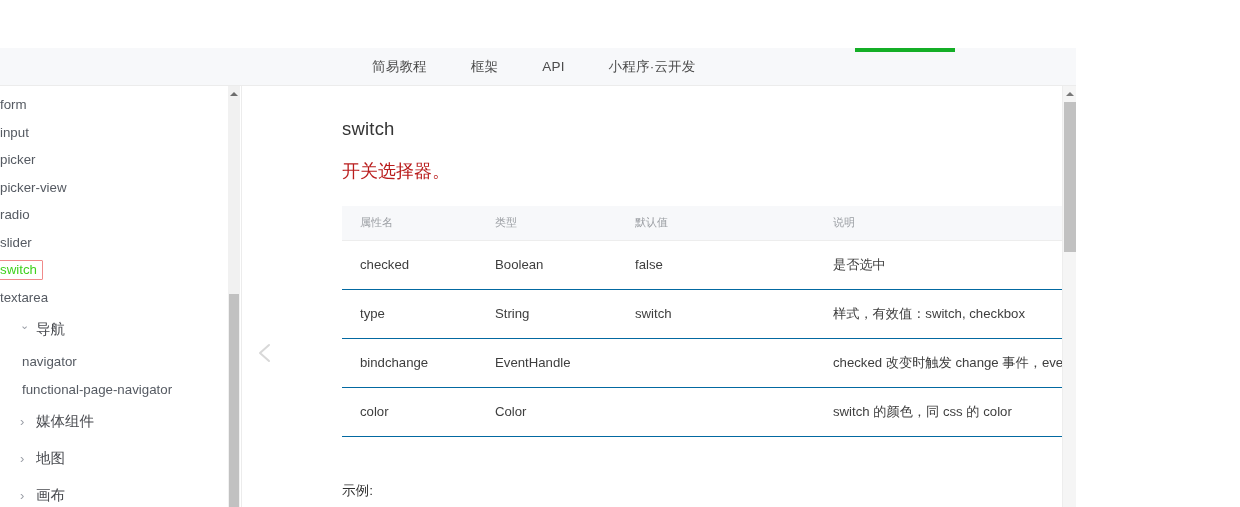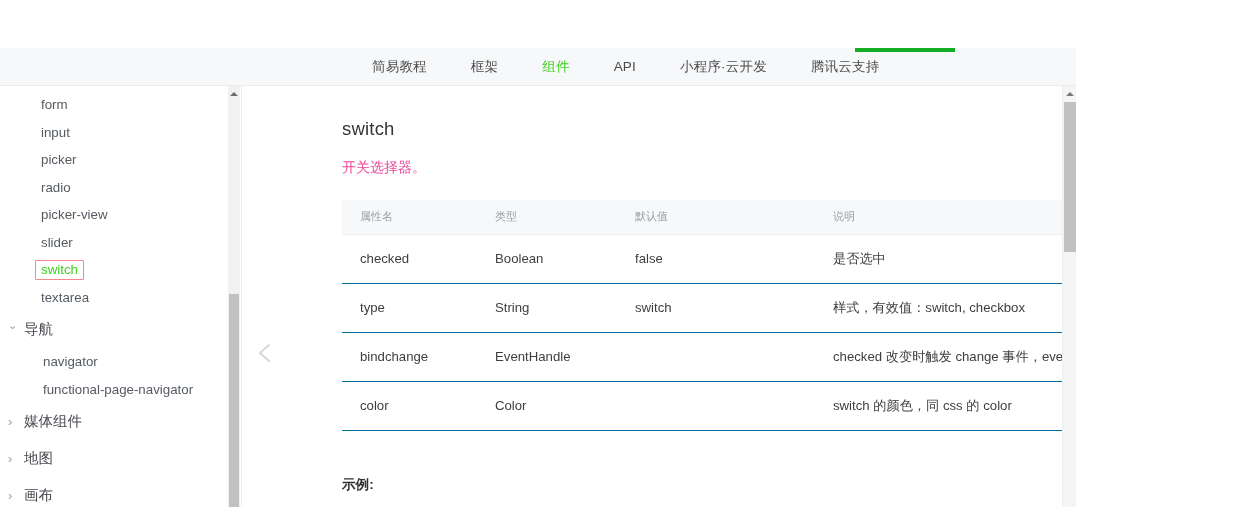--- a/index.html
+++ b/index.html
@@ -93,60 +93,59 @@
     overflow: hidden;
     z-index: 20;
   }
   .sidebar-list {
     position: relative;
     padding-top: 5px;
   }
   .side-leaf {
     height: 27.5px;
     line-height: 27.5px;
-    padding-left: 41px;
     font-size: 13.3px;
     color: #555a62;
     cursor: pointer;
     white-space: nowrap;
   }
   .side-leaf.sel {
     color: #3fd11e;
   }
   .side-leaf.sel .sel-box {
     display: inline-block;
     border: 1px solid #f08a8a;
     padding: 0px 5px 1px 5px;
     line-height: 17px;
     margin-left: -6px;
     border-radius: 1px;
   }
   .side-group {
     height: 37px;
     line-height: 37px;
-    padding-left: 8px;
+    padding-left: 20px;
     font-size: 14.5px;
     color: #47494e;
     cursor: pointer;
     white-space: nowrap;
     display: flex;
     align-items: flex-start;
   }
   .caret {
     display: inline-block;
     width: 14px;
     font-size: 11px;
     color: #9a9ea6;
     flex: 0 0 14px;
   }
   .caret.open::before { content: "\2304"; position: relative; top: -4px; }
   .caret.closed::before { content: "\203A"; font-size: 13px; }
   .side-group .g-label { margin-left: 2px; }
   .side-sub {
-    padding-left: 43px;
+    padding-left: 22px;
     font-size: 13.3px;
     color: #555a62;
     height: 27.5px;
     line-height: 27.5px;
     cursor: pointer;
     white-space: nowrap;
   }
 
   
   .sb-scroll {
@@ -230,22 +229,22 @@
     width: 790px;
   }
   .doc-title {
     font-size: 18.5px;
     font-weight: 400;
     color: #353535;
     margin-top: 32px;
     letter-spacing: 0.2px;
   }
   .doc-sub {
-    font-size: 14px;
-    color: #ec4899;
+    font-size: 18px;
+    color: #b91c1c;
     margin-top: 19px;
   }
 
   
   table.attrs {
     margin-top: 23px;
     width: 790px;
     border-collapse: collapse;
     table-layout: fixed;
   }
@@ -270,21 +269,21 @@
     white-space: nowrap;
   }
   .col-name  { width: 135px; }
   .col-type  { width: 140px; }
   .col-def   { width: 198px; }
   .col-desc  { width: 317px; }
 
   .ex-title {
     margin-top: 45px;
     font-size: 13.6px;
-    font-weight: bold;
+    font-weight: normal;
     color: #2f2f2f;
   }
   .ex-link {
     display: inline-block;
     margin-top: 18px;
     font-size: 13.4px;
     color: #4f82c7;
     text-decoration: underline;
     cursor: pointer;
   }
@@ -322,42 +321,40 @@
 
   <div class="progress-track">
     <div class="progress-fill"></div>
   </div>
 
   <div class="header">
     <div class="header-inner">
       <div class="nav">
         <div class="nav-item"><span>简易教程</span></div>
         <div class="nav-item"><span>框架</span></div>
-        <div class="nav-item active"><span>组件</span></div>
         <div class="nav-item"><span>API</span></div>
         <div class="nav-item"><span>小程序·云开发</span></div>
-        <div class="nav-item"><span>腾讯云支持</span></div>
       </div>
 
       <div class="search-icon-wrap">
         <svg width="20" height="20" viewBox="0 0 20 20">
           <circle cx="8.5" cy="8.5" r="6" fill="none" stroke="#8a8f96" stroke-width="1.4"></circle>
           <line x1="13" y1="13" x2="18" y2="18.2" stroke="#8a8f96" stroke-width="1.4" stroke-linecap="round"></line>
         </svg>
       </div>
     </div>
   </div>
 
   <div class="sidebar">
     <div class="sidebar-list">
       <div class="side-leaf"><span>form</span></div>
       <div class="side-leaf"><span>input</span></div>
       <div class="side-leaf"><span>picker</span></div>
+      <div class="side-leaf"><span>picker-view</span></div>
       <div class="side-leaf"><span>radio</span></div>
-      <div class="side-leaf"><span>picker-view</span></div>
       <div class="side-leaf"><span>slider</span></div>
       <div class="side-leaf sel"><span class="sel-box">switch</span></div>
       <div class="side-leaf"><span>textarea</span></div>
 
       <div class="side-group">
         <span class="caret open"></span>
         <span class="g-label">导航</span>
       </div>
       <div class="side-sub"><span>navigator</span></div>
       <div class="side-sub"><span>functional-page-navigator</span></div>

